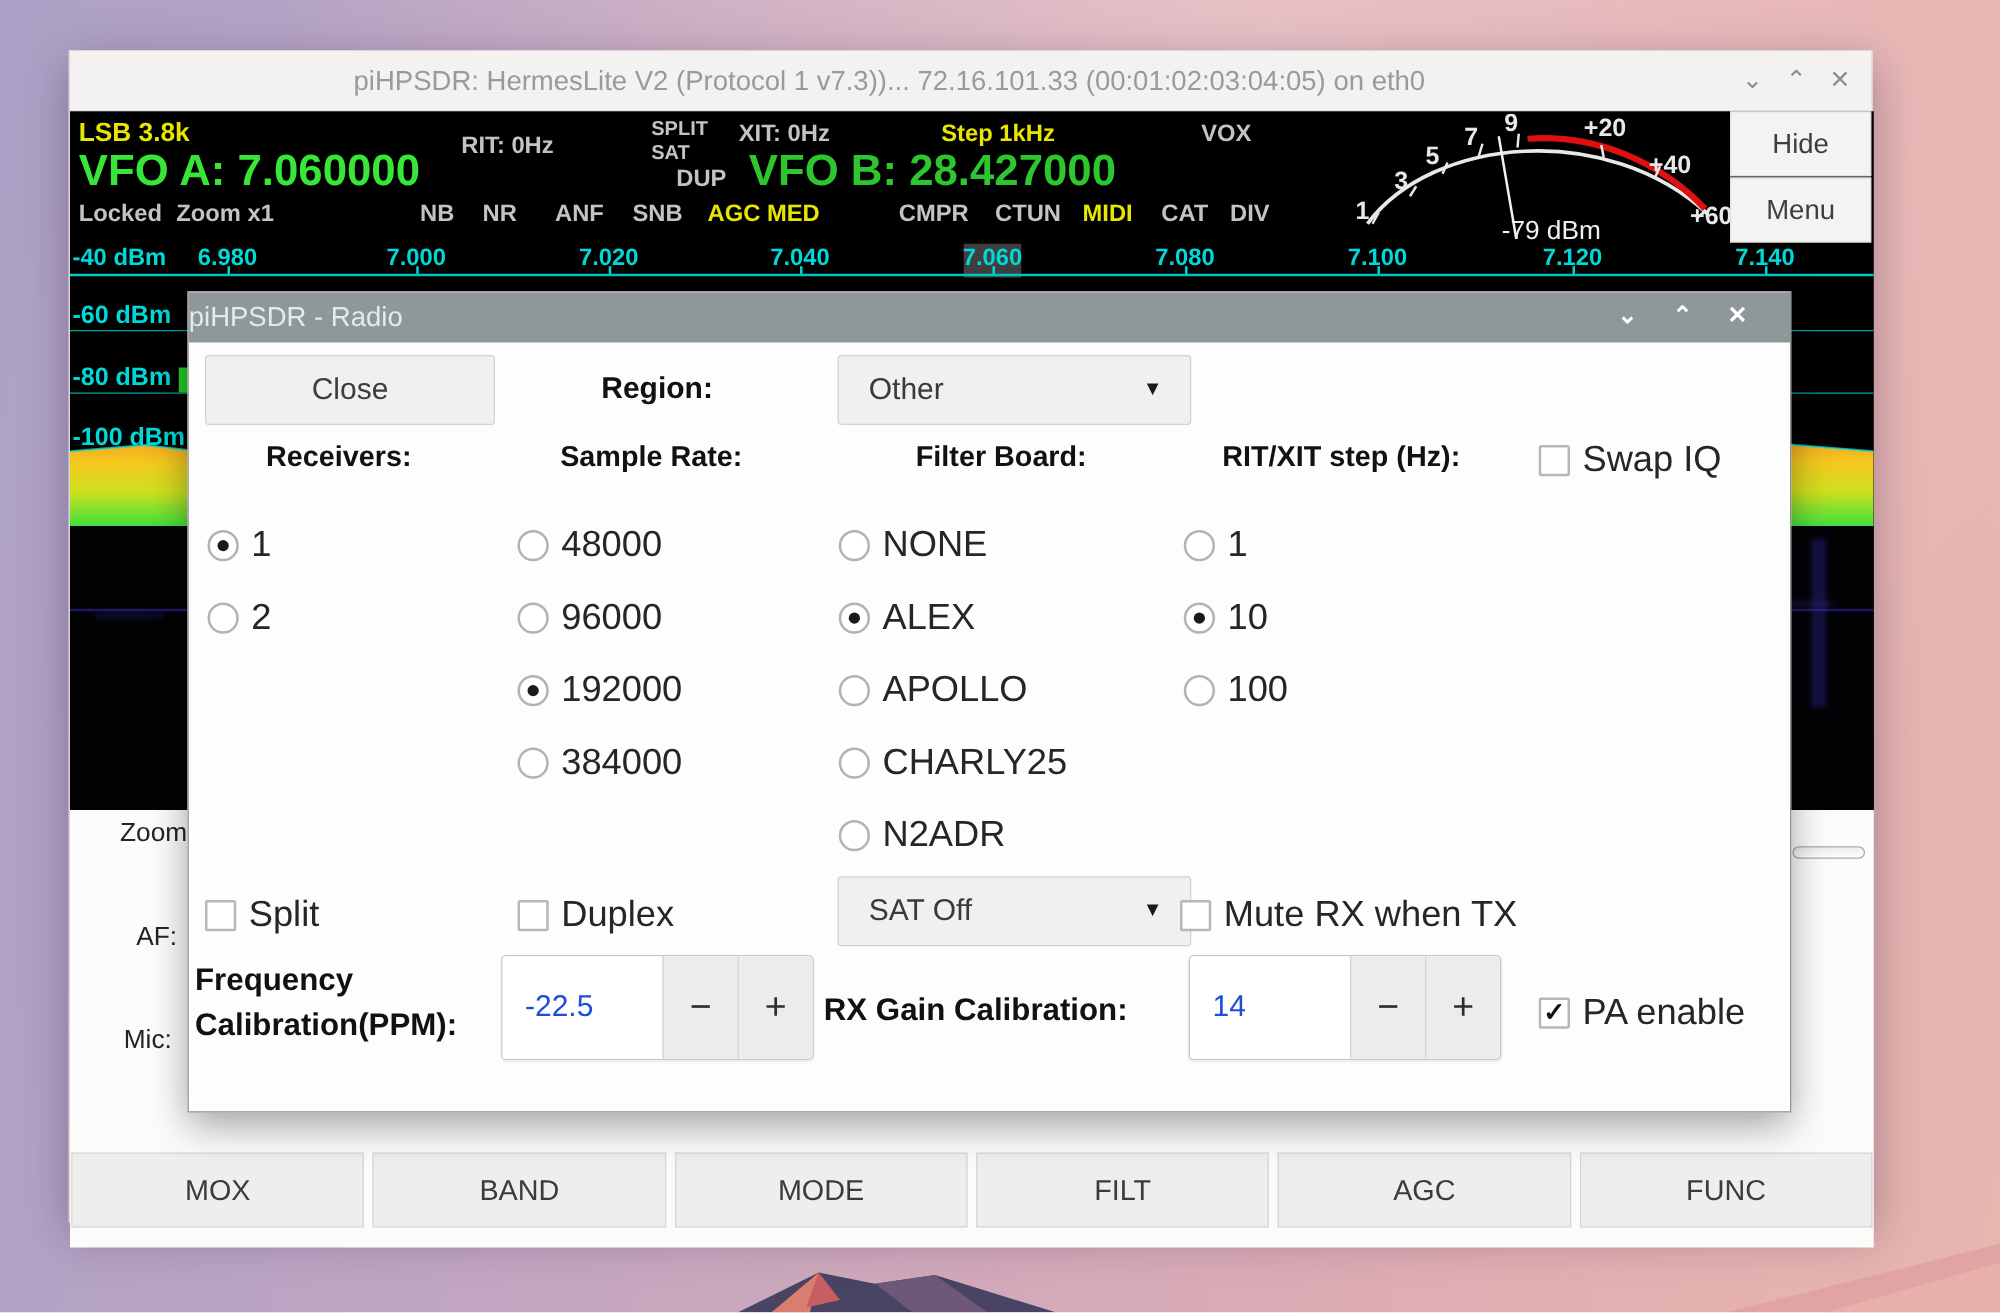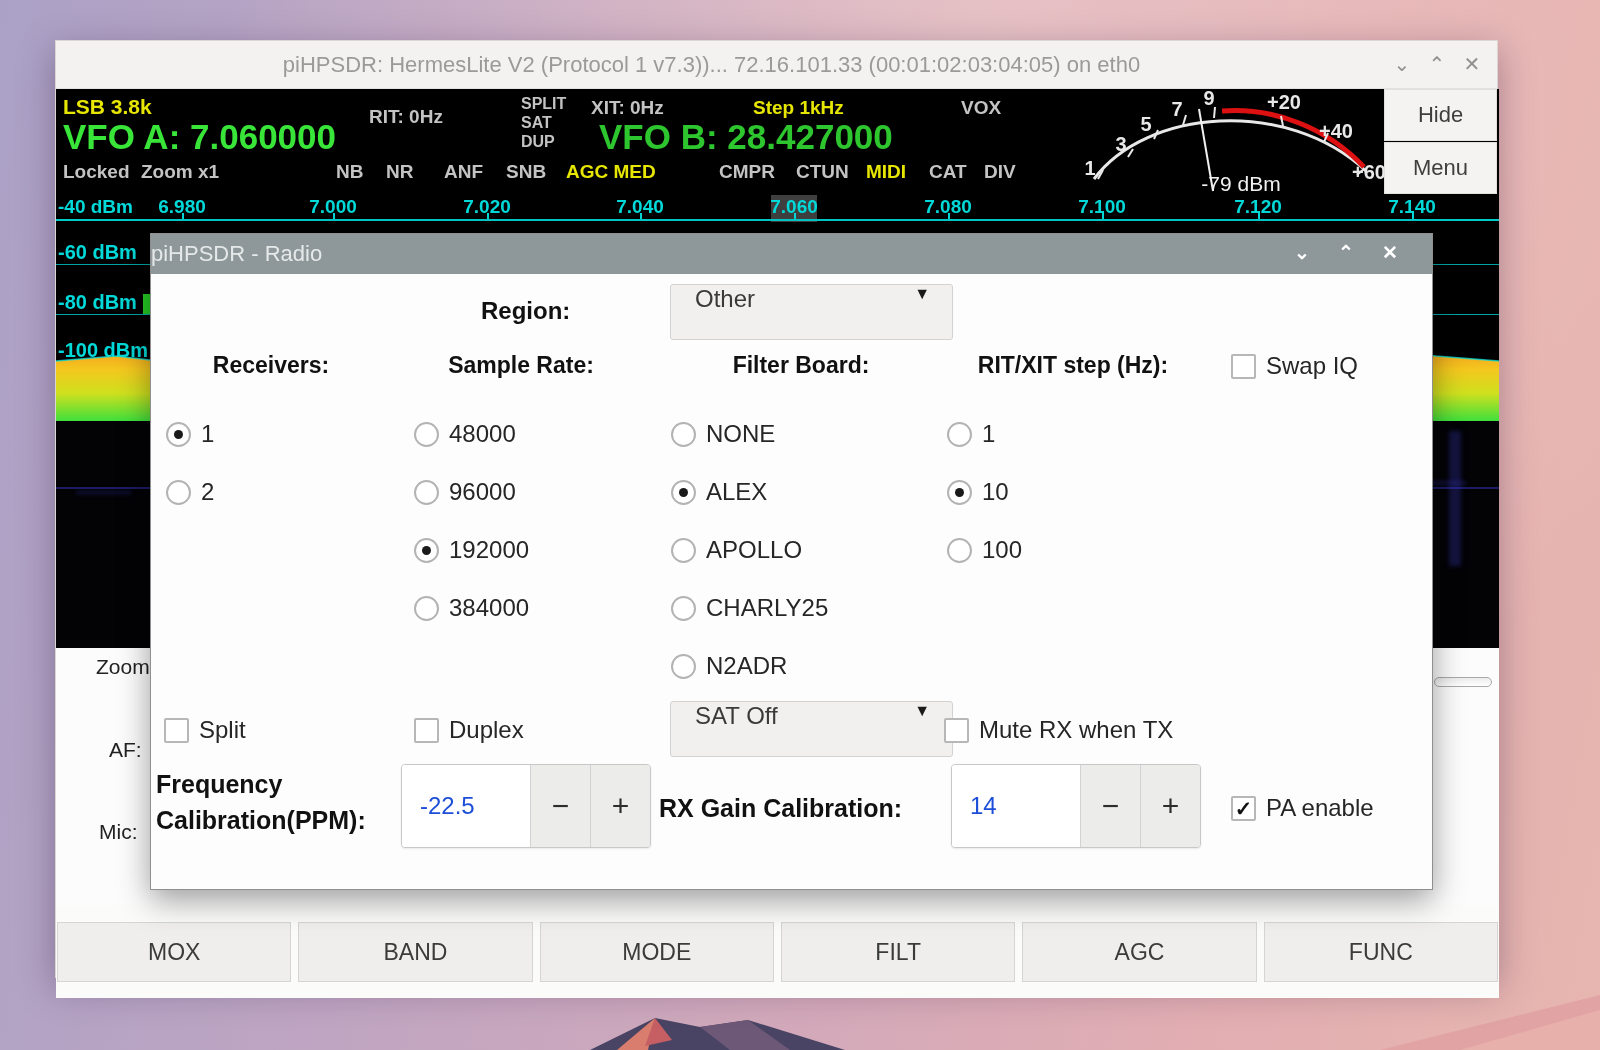--- a/index.html
+++ b/index.html
@@ -52,28 +52,28 @@
   #dlg-titlebar { left:0; top:0; width:100%; height:40px; background:#8e989b; }
   #dlg-titlebar .dtitle { position:absolute; left:0; right:0; top:0; line-height:40px; text-align:left;
     color:#e6e9e9; font-size:22px; }
   .dlgctl { position:absolute; top:0; height:40px; line-height:38px; color:#fff; font-size:19px; font-weight:bold; width:28px; text-align:center; }
 
   .dbtn { position:absolute; background:#f1f0ef; border:1px solid #d3d2d1; border-radius:3px;
     color:#3d3d3d; font-size:24px; display:flex; align-items:center; justify-content:center; }
   .ddlabel { position:absolute; font-weight:bold; color:#111; font-size:24px; white-space:nowrap; }
   .dheader { position:absolute; font-weight:bold; color:#111; font-size:23px; text-align:center; white-space:nowrap; }
   .dropdown { position:absolute; background:#f1f0ef; border:1px solid #d3d2d1; border-radius:3px;
-    color:#3a3a3a; font-size:24px; display:flex; }
+    color:#3a3a3a; font-size:24px; display:flex; align-items:center; }
   .dropdown .dval { padding-left:24px; flex:1; }
   .dropdown .arr { padding-right:22px; font-size:16px; color:#1a1a1a; }
 
   .opt { position:absolute; display:flex; align-items:center; gap:10px; }
   .radio { width:25px; height:25px; border:2px solid #b3b3b3; border-radius:50%; background:#fff; position:relative; flex:0 0 auto; }
   .radio.checked::after { content:""; position:absolute; left:6px; top:6px; width:9px; height:9px; border-radius:50%; background:#1a1a1a; }
-  .olabel { font-size:24px; color:#262626; white-space:nowrap; }
+  .olabel { font-size:29px; color:#262626; white-space:nowrap; }
   .checkbox { width:25px; height:25px; border:2px solid #b7b7b7; border-radius:2px; background:#fff;
     flex:0 0 auto; text-align:center; line-height:22px; font-size:21px; font-weight:bold; color:#111; }
 
   .spin { position:absolute; width:250px; height:84px; border:1px solid #c8c8c8; border-radius:4px;
     display:flex; overflow:hidden; background:#fff; box-shadow:0 1px 2px rgba(0,0,0,.08); }
   .spin-val { width:128px; font-size:24px; color:#1d4ed8; padding-left:18px; line-height:82px; background:#fff; }
   .spin-btn { width:60px; background:#ececeb; border-left:1px solid #d2d2d2; font-size:30px; color:#2d2d2d;
     display:flex; align-items:center; justify-content:center; }
 
   .wf-blue-line { position:absolute; background:rgba(60,60,215,.45); }
@@ -101,21 +101,21 @@
       <span class="winctl" style="right:45px">⌃</span>
       <span class="winctl" style="right:10px">✕</span>
     </div>
 
     <div class="abs" id="display">
 
       <span class="vfotxt yel" style="left:7px;top:6px;font-size:21px">LSB 3.8k</span>
       <span class="vfotxt gray" style="left:313px;top:17px;font-size:19px">RIT: 0Hz</span>
       <span class="vfotxt gray" style="left:465px;top:6px;font-size:16px;line-height:18px">SPLIT</span>
       <span class="vfotxt gray" style="left:465px;top:25px;font-size:16px">SAT</span>
-      <span class="vfotxt gray" style="left:465px;top:44px;font-size:16px">DUP</span>
+      <span class="vfotxt gray" style="left:485px;top:44px;font-size:19px">DUP</span>
       <span class="vfotxt gray" style="left:535px;top:8px;font-size:19px">XIT: 0Hz</span>
       <span class="vfotxt yel" style="left:697px;top:8px;font-size:19px">Step 1kHz</span>
       <span class="vfotxt gray" style="left:905px;top:8px;font-size:19px">VOX</span>
 
       <span class="vfotxt grnA" style="left:7px;top:28px;font-size:35px">VFO A: 7.060000</span>
       <span class="vfotxt grnB" style="left:543px;top:28px;font-size:35px">VFO B: 28.427000</span>
 
       <span class="vfotxt gray" style="left:7px;top:72px;font-size:19px">Locked</span>
       <span class="vfotxt gray" style="left:85px;top:72px;font-size:19px">Zoom x1</span>
       <span class="vfotxt gray" style="left:280px;top:72px;font-size:19px">NB</span>
@@ -224,20 +224,21 @@
 
   <div class="abs" id="dialog">
 
     <div class="abs" id="dlg-titlebar">
       <span class="dtitle">piHPSDR - Radio</span>
       <span class="dlgctl" style="right:116px">⌄</span>
       <span class="dlgctl" style="right:72px">⌃</span>
       <span class="dlgctl" style="right:28px">✕</span>
     </div>
 
+    <div class="dbtn" style="left:13px;top:50px;width:232px;height:56px">Close</div>
     <span class="ddlabel" style="left:330px;top:63px">Region:</span>
     <div class="dropdown" style="left:519px;top:50px;width:283px;height:56px">
       <span class="dval">Other</span>
       <span class="arr">▼</span>
     </div>
 
     <span class="dheader" style="left:20px;top:118px;width:200px">Receivers:</span>
     <span class="dheader" style="left:270px;top:118px;width:200px">Sample Rate:</span>
     <span class="dheader" style="left:550px;top:118px;width:200px">Filter Board:</span>
     <span class="dheader" style="left:772px;top:118px;width:300px">RIT/XIT step (Hz):</span>

